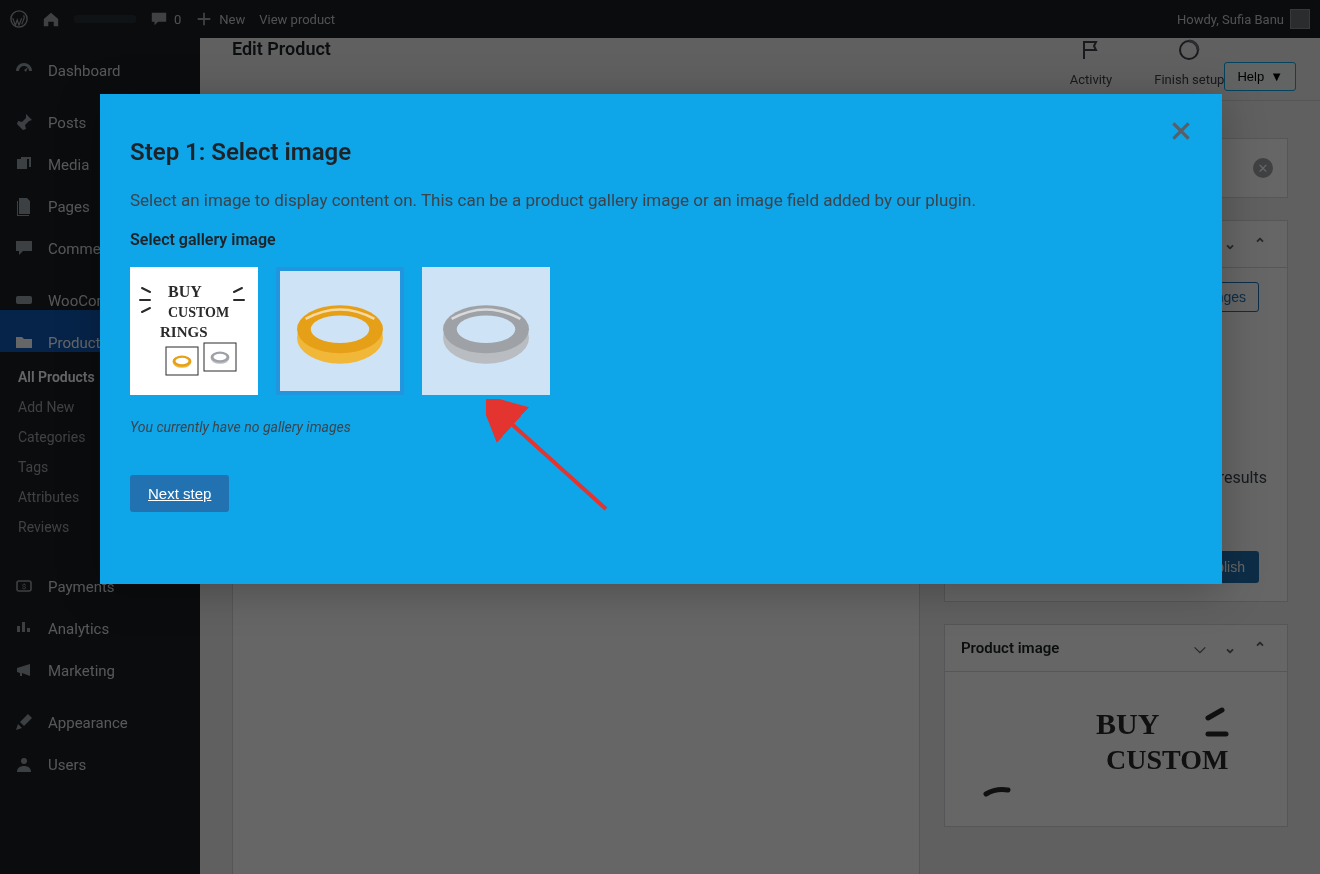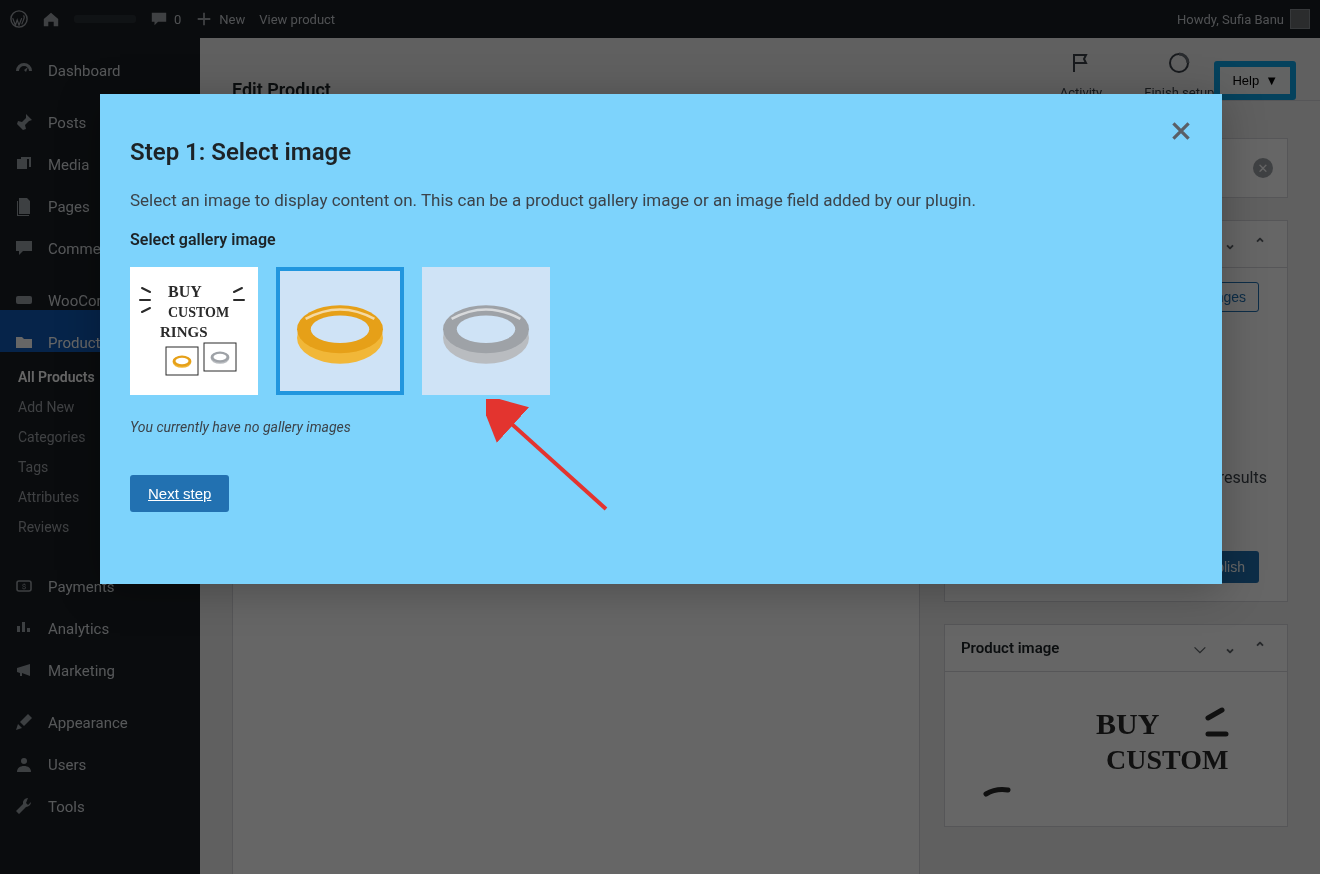--- a/index.html
+++ b/index.html
@@ -30,45 +30,45 @@
   .leftmenu{position:absolute;top:38px;left:0;width:200px;height:836px;background:var(--admin-dark);color:var(--admin-text);font-size:15px;}
   .lm-item{display:flex;align-items:flex-end;gap:14px;height:42px;padding-left:14px;color:#d7dbdf;cursor:pointer;}
   .lm-item svg{width:20px;height:20px;fill:#9aa0a6;}
   .lm-item.active{background:var(--wc-active);color:#fff;}
   .lm-item.active svg{fill:#fff;}
   .lm-sub{padding:10px 0 12px 18px;background:var(--admin-dark);}
   .lm-sub a{display:block;padding:7px 0;color:#9fa3a8;font-size:14px;cursor:pointer;}
   .lm-sub a.cur{color:#fff;font-weight:600;}
   
   .main{position:absolute;top:38px;left:200px;right:0;bottom:0;background:var(--panel-bg);}
-  .main-head{height:62px;border-bottom:1px solid var(--panel-border);display:flex;align-items:flex-end;padding:0 32px;}
+  .main-head{height:62px;border-bottom:1px solid var(--panel-border);display:flex;align-items:flex-start;padding:0 32px;}
   .main-head .title{font-size:18px;font-weight:600;color:#1d2327;}
   .main-head .spacer{flex:1;}
   .hact{display:flex;flex-direction:column;align-items:center;gap:10px;color:#3c434a;font-size:13px;margin-left:42px;}
   .hact svg{width:24px;height:24px;fill:none;stroke:#3c434a;stroke-width:2;}
-  .help-btn{border:6px solid #0ea5e9;background:#f6f7f7;padding:6px 12px;font-size:13px;display:flex;align-items:center;gap:6px;border-radius:3px;margin-top:24px;margin-right:-8px;}
+  .help-btn{border:1px solid #0ea5e9;background:#f6f7f7;padding:6px 12px;font-size:13px;display:flex;align-items:center;gap:6px;border-radius:3px;margin-top:24px;margin-right:-8px;}
   .bg-panel{background:#fff;border:1px solid var(--panel-border);margin-bottom:16px;}
   .bg-panel-head{height:46px;display:flex;align-items:center;padding:0 16px;font-size:15px;font-weight:600;border-bottom:1px solid var(--panel-border);}
   .bg-panel-head .chev{margin-left:auto;display:flex;gap:8px;}
   .chev span{width:22px;height:22px;display:inline-flex;align-items:center;justify-content:center;border-radius:3px;color:#60656a;}
   .bg-right{position:absolute;top:100px;right:32px;width:344px;}
   .bg-right .bg-panel{margin-bottom:22px;}
   .bg-close-x{width:20px;height:20px;border-radius:50%;background:#9fa3a8;color:#fff;display:inline-flex;align-items:center;justify-content:center;font-size:13px;margin-left:auto;}
   .bg-editor{position:absolute;left:32px;right:400px;top:329px;bottom:-60px;background:#fff;border:1px solid var(--panel-border);padding:20px 32px;font-family:Georgia,serif;font-size:18px;color:#23282d;line-height:1.5;}
   .bg-links a{display:block;color:var(--link);text-decoration:underline;padding:6px 0;font-size:15px;}
   .bg-links a.trash{color:var(--trash);}
   .pub-btn{background:var(--btn-blue);color:#fff;border:none;padding:8px 14px;border-radius:3px;font-size:14px;float:right;margin:-36px 14px 0 0;}
   .prev-btn{border:1px solid var(--btn-blue);color:var(--btn-blue);background:#fff;padding:6px 12px;border-radius:3px;font-size:14px;float:right;margin:6px 14px 6px 0;}
   .wavy{text-decoration:underline wavy #d63638;text-decoration-skip-ink:none;}
   
   .prodimg{height:130px;margin:12px;background:#fff;display:flex;align-items:center;justify-content:center;}
   .prodimg svg{width:280px;height:110px;}
   
   .overlay{position:absolute;inset:0;background:var(--overlay);}
-  .modal{position:absolute;top:94px;left:100px;width:1122px;height:490px;background:#7dd3fc;box-shadow:0 6px 40px rgba(0,0,0,0.25);padding:0;}
+  .modal{position:absolute;top:94px;left:100px;width:1122px;height:490px;background:#0ea5e9;box-shadow:0 6px 40px rgba(0,0,0,0.25);padding:0;}
   .modal-close{position:absolute;top:24px;right:28px;width:26px;height:26px;color:var(--close-grey);cursor:pointer;}
   .modal-close svg{width:26px;height:26px;stroke:var(--close-grey);stroke-width:3;}
   .modal-body{padding:44px 30px 30px 30px;}
   .modal-h1{font-size:24px;font-weight:600;margin:0 0 24px 0;color:#1d2327;}
   .modal-p{font-size:17px;color:#3c434a;margin:0 0 20px 0;}
   .modal-sub{font-size:16px;font-weight:600;color:#1d2327;margin:0 0 18px 0;}
   .thumbs{display:flex;gap:18px;margin-bottom:24px;}
   .thumb{width:128px;height:128px;background:#cfe3f6;display:flex;align-items:center;justify-content:center;cursor:pointer;}
   .thumb.sel{outline:4px solid var(--hilite);outline-offset:-4px;}
   .thumb.feat{background:#fff;position:relative;}
@@ -203,26 +203,20 @@
         <path d="M14 2l4 4-8 8-4-4zM4 12l-2 6 6-2z"></path>
       </svg>
       <span>Appearance</span>
     </div>
   <div class="lm-item">
       <svg viewBox="0 0 20 20">
         <circle cx="10" cy="7" r="3"></circle>
         <path d="M3 18c0-4 3-6 7-6s7 2 7 6z"></path>
       </svg>
       <span>Users</span>
-    </div>
-  <div class="lm-item">
-      <svg viewBox="0 0 20 20">
-        <path d="M14 2a5 5 0 00-5 6L2 15l3 3 7-7a5 5 0 005-5l-3 3-2-2z"></path>
-      </svg>
-      <span>Tools</span>
     </div>
 </div>
 
 <div class="main">
   <div class="main-head">
     <span class="title">Edit Product</span>
     <div class="spacer"></div>
     <div class="hact">
       <svg viewBox="0 0 24 24">
           <path d="M5 3v18M5 4h12l-2 4 2 4H5"></path>

